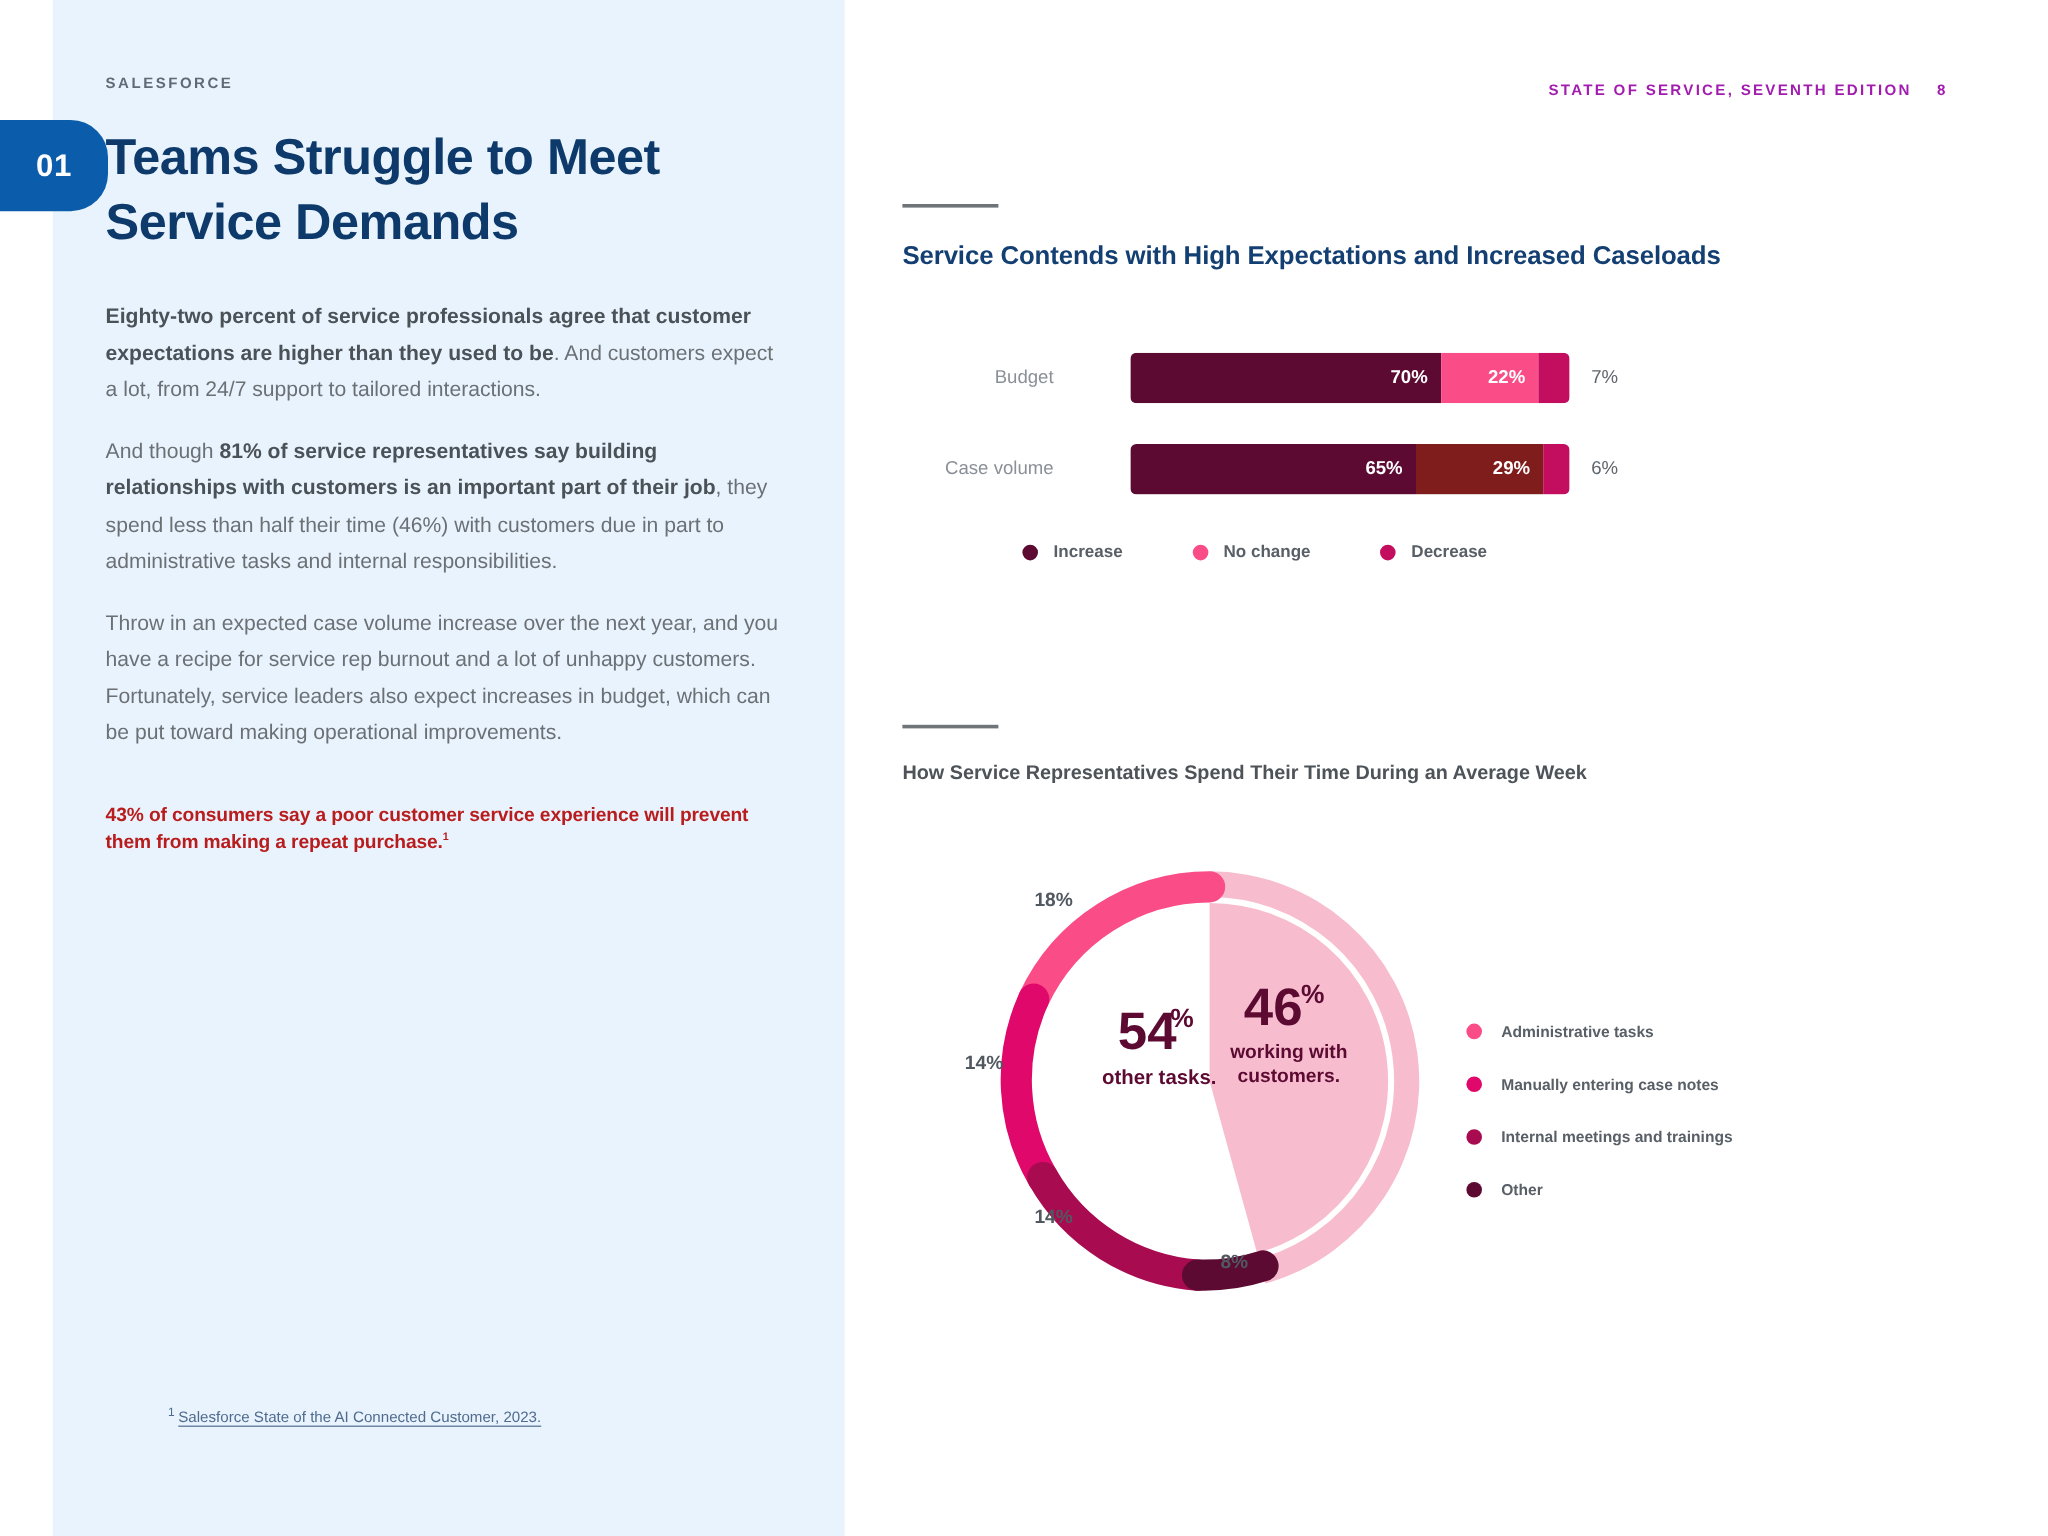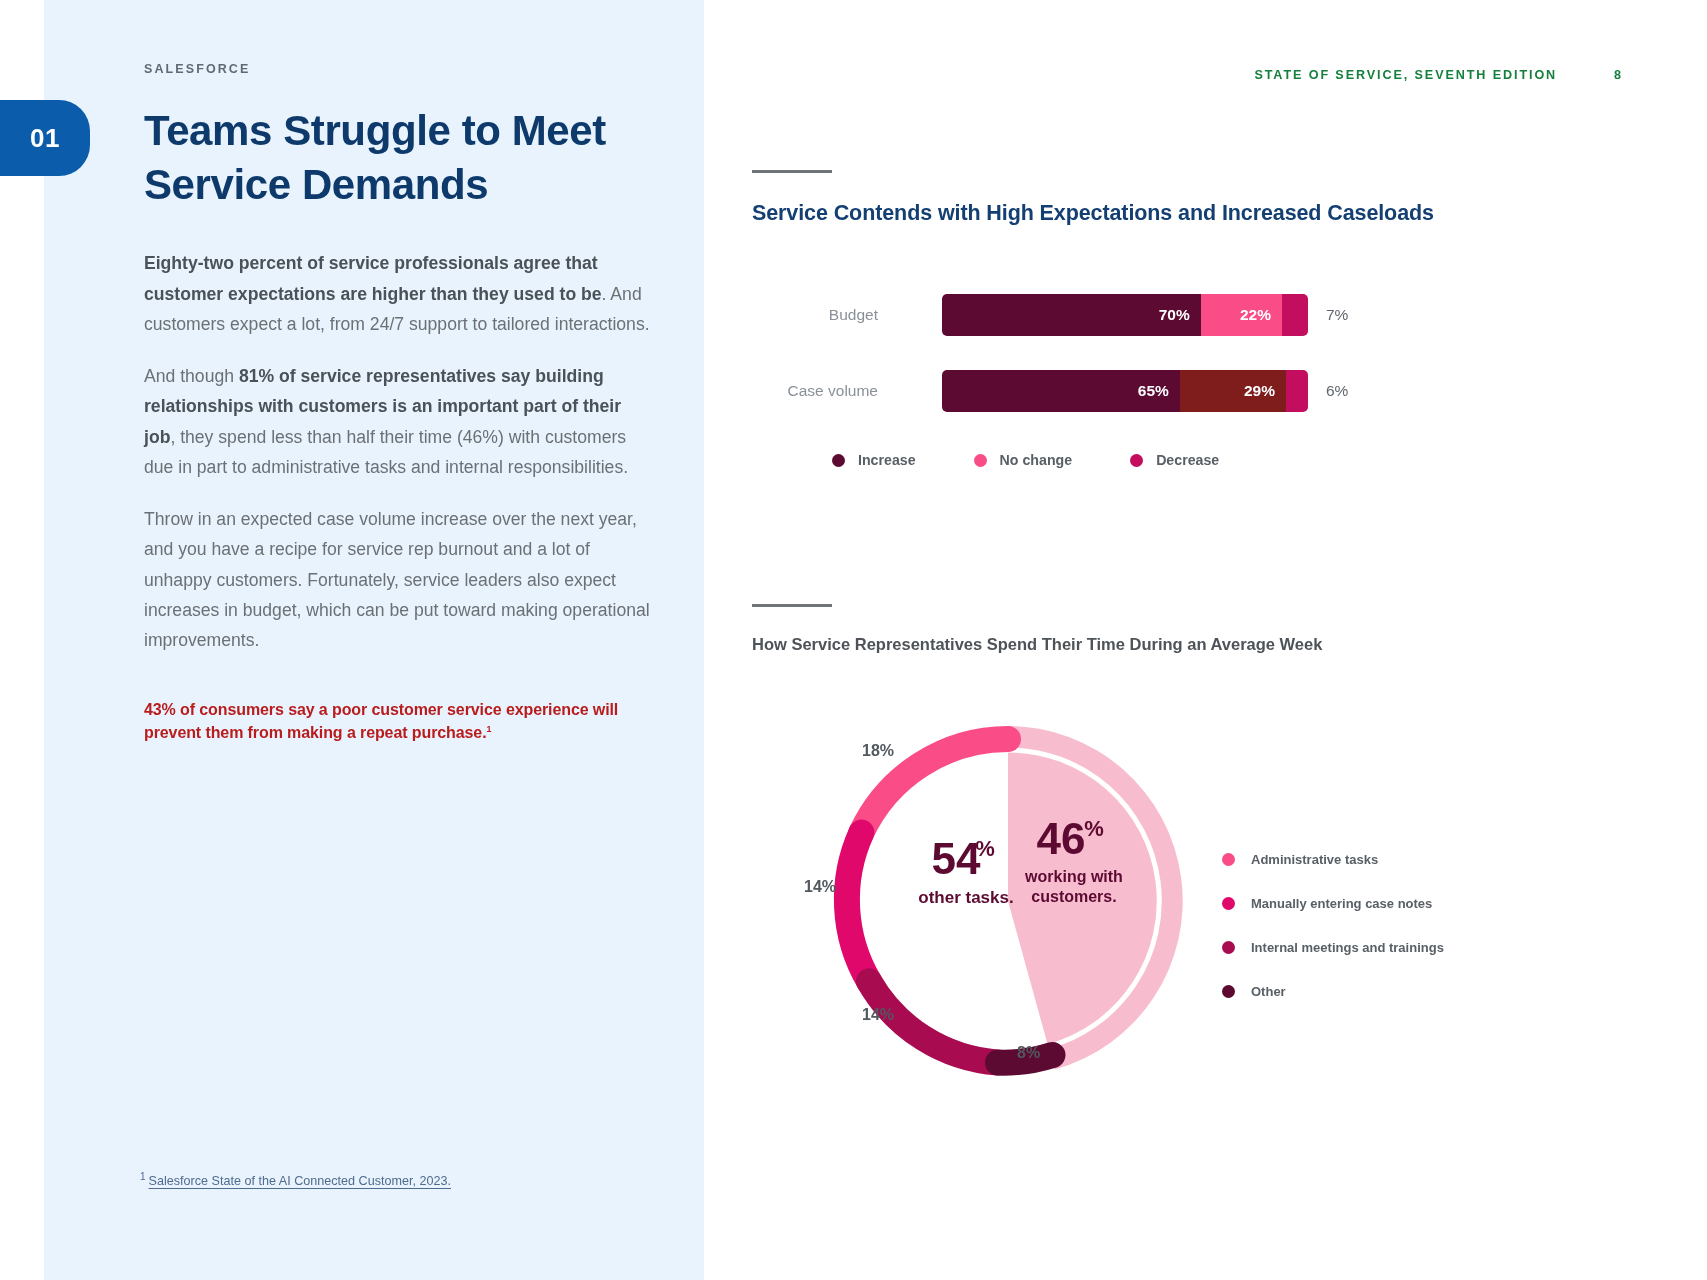--- a/index.html
+++ b/index.html
@@ -24,21 +24,21 @@
     position: absolute;
     left: -44px; top: 100px;
     width: 90px; height: 76px;
     background: #0b5cab;
     border-top-right-radius: 31px;
     border-bottom-right-radius: 31px;
     display: flex; align-items: center; justify-content: center;
     color: #ffffff;
     font-size: 26px; font-weight: 700; letter-spacing: .5px;
   }
-  .left-content { padding-left: 100px; padding-right: 54px; }
+  .left-content { padding-left: 44px; padding-right: 54px; }
   .eyebrow {
     font-size: 12.5px; letter-spacing: 2.1px; font-weight: 700;
     color: #5e6a76; text-transform: uppercase; margin-bottom: 28px;
   }
   .main-title {
     font-size: 42px; line-height: 1.29; font-weight: 700;
     color: #0d3a6b; letter-spacing: -0.4px; margin-bottom: 36px;
   }
   .body-p {
     font-size: 17.6px; line-height: 1.72; color: #6b7075;
@@ -56,23 +56,23 @@
   }
   .footnote a, .footnote .fn-link {
     color: #4f6b8e; text-decoration: underline; text-underline-offset: 2.5px;
   }
   .footnote .fn-sup { font-size: 10px; vertical-align: super; margin-right: 3px; }
 
   
   .right-panel { flex: 1; position: relative; background: #ffffff; padding: 0; }
   .doc-header {
     position: absolute; top: 68px; right: 84px;
-    display: flex; align-items: center; gap: 57px;
+    display: flex; align-items: center; gap: 21px;
     font-size: 12.6px; letter-spacing: 1.9px; font-weight: 700;
-    color: #15803d; text-transform: uppercase;
+    color: #a21caf; text-transform: uppercase;
   }
   .section { position: absolute; left: 48px; }
   .rule { width: 80px; height: 3px; background: #6f7479; margin-bottom: 28px; }
   .sec-title {
     font-size: 21.5px; font-weight: 700; color: #133f72; letter-spacing: -0.1px;
     margin-bottom: 22px;
   }
   .sec-sub { font-size: 16.5px; font-weight: 600; color: #4d5358; }
 
   
@@ -86,21 +86,21 @@
     width: 366px; height: 42px; display: flex;
     border-radius: 5px; overflow: hidden;
   }
   .seg { display: flex; align-items: center; justify-content: flex-end; height: 100%; }
   .seg span { color: #fff; font-size: 15.5px; font-weight: 700; padding-right: 11px; }
   .bar-outside {
     margin-left: 18px; font-size: 15.5px; color: #5f666d; font-weight: 400;
   }
   .bar-legend {
     display: flex; align-items: center; gap: 58px;
-    margin-top: 38px; margin-left: 80px;
+    margin-top: 38px; margin-left: 100px;
   }
   .lg-item { display: flex; align-items: center; gap: 13px; }
   .lg-dot { width: 13px; height: 13px; border-radius: 50%; }
   .lg-text { font-size: 14.2px; color: #585f66; font-weight: 600; }
 
   
   .donut-wrap { position: relative; margin-top: 52px; width: 790px; height: 390px; }
   .donut-svg { position: absolute; left: 56px; top: 0; }
   .ring-pct {
     position: absolute; font-size: 16px; font-weight: 600; color: #51585f;

